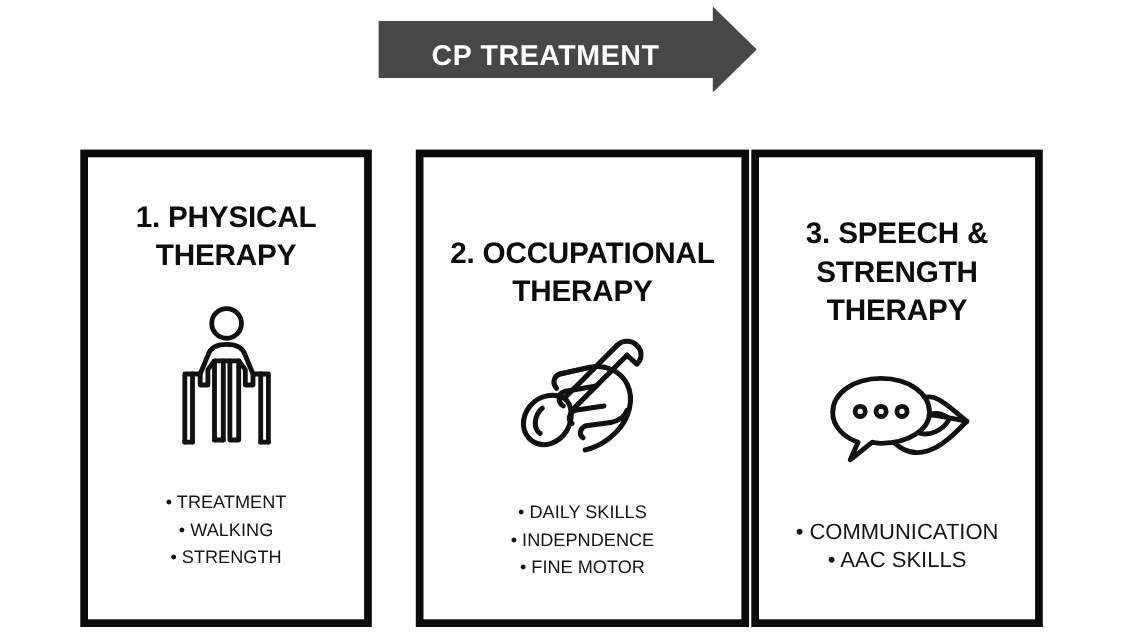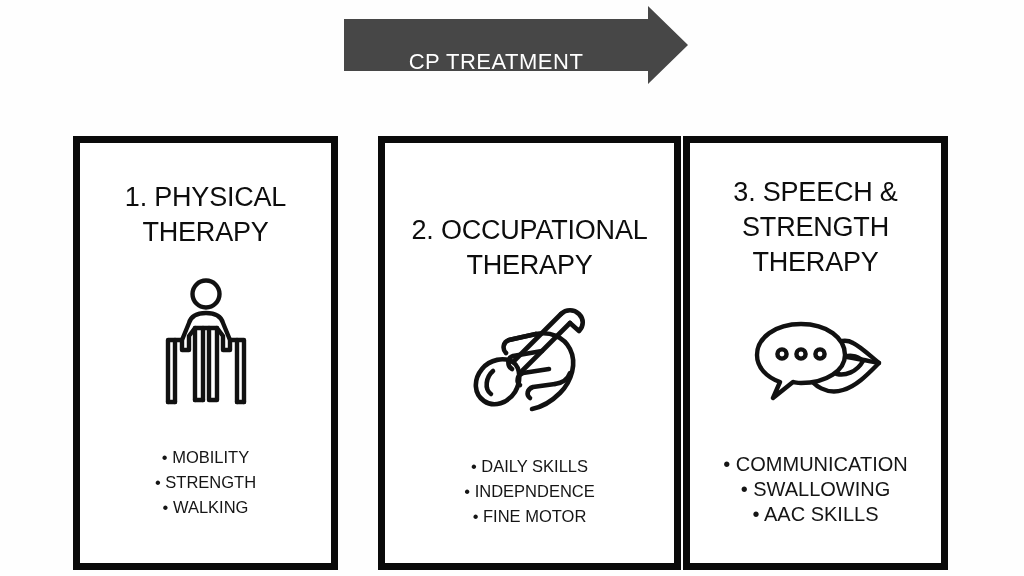--- a/index.html
+++ b/index.html
@@ -34,25 +34,24 @@
     position: absolute;
     left: 0px;
     top: 19px;
     width: 304px;
     height: 50px;
     display: flex;
     align-items: center;
     justify-content: center;
     color: #ffffff;
     font-family: "Liberation Sans", sans-serif;
-    font-weight: normal;
-    font-size: 22px;
+    font-weight: bold;
+    font-size: 26px;
     letter-spacing: 0.5px;
     white-space: nowrap;
-    margin-top: 12px;
   }
 
   
   #cards {
     position: absolute;
     left: 0;
     top: 0;
     width: 1024px;
     height: 576px;
   }
@@ -74,31 +73,31 @@
     top: 0;
     width: calc(100% + 28px);
     height: 100%;
     display: flex;
     flex-direction: column;
     align-items: center;
   }
 
   .card-title {
     font-family: "Liberation Sans", sans-serif;
-    font-weight: normal;
+    font-weight: bold;
     font-size: 27px;
     line-height: 35px;
     letter-spacing: -0.2px;
     color: #0d0d0d;
     text-align: center;
     white-space: nowrap;
   }
   #card-1 .card-title { margin-top: 37px; }
   #card-2 .card-title { margin-top: 70px; }
-  #card-3 .card-title { margin-top: 32px; }
+  #card-3 .card-title { margin-top: 52px; }
 
   .card-icon {
     display: flex;
     align-items: center;
     justify-content: center;
   }
   #card-1 .card-icon { margin-top: 28px; }
   #card-2 .card-icon { margin-top: 16px; }
   #card-3 .card-icon { margin-top: 30px; }
 
@@ -156,23 +155,23 @@
             <path d="M24,62 L24,124"></path>
             <path d="M17,124 L24,124"></path>
 
             <path d="M79,62 L86,62 L93,62 L93,124"></path>
             <path d="M86,62 L86,124"></path>
             <path d="M86,124 L93,124"></path>
           </g>
         </svg>
       </div>
       <ul class="card-bullets">
-        <li>• MOBILITY</li>
+        <li>• TREATMENT</li>
+        <li>• WALKING</li>
         <li>• STRENGTH</li>
-        <li>• WALKING</li>
       </ul>
     </div>
   </div>
 
   <div class="card" id="card-2">
     <div class="card-inner">
       <div class="card-title">
         <div>2. OCCUPATIONAL</div>
         <div>THERAPY</div>
       </div>
@@ -231,19 +230,18 @@
                      C86,73 104,60 104,45 C104,28 86,14 60,14 Z" fill="#ffffff"></path>
 
             <circle cx="41" cy="44" r="4.6"></circle>
             <circle cx="60" cy="44" r="4.6"></circle>
             <circle cx="79" cy="44" r="4.6"></circle>
           </g>
         </svg>
       </div>
       <ul class="card-bullets">
         <li>• COMMUNICATION</li>
-        <li>• SWALLOWING</li>
         <li>• AAC SKILLS</li>
       </ul>
     </div>
   </div>
 
 </div>
 
 </body></html>

